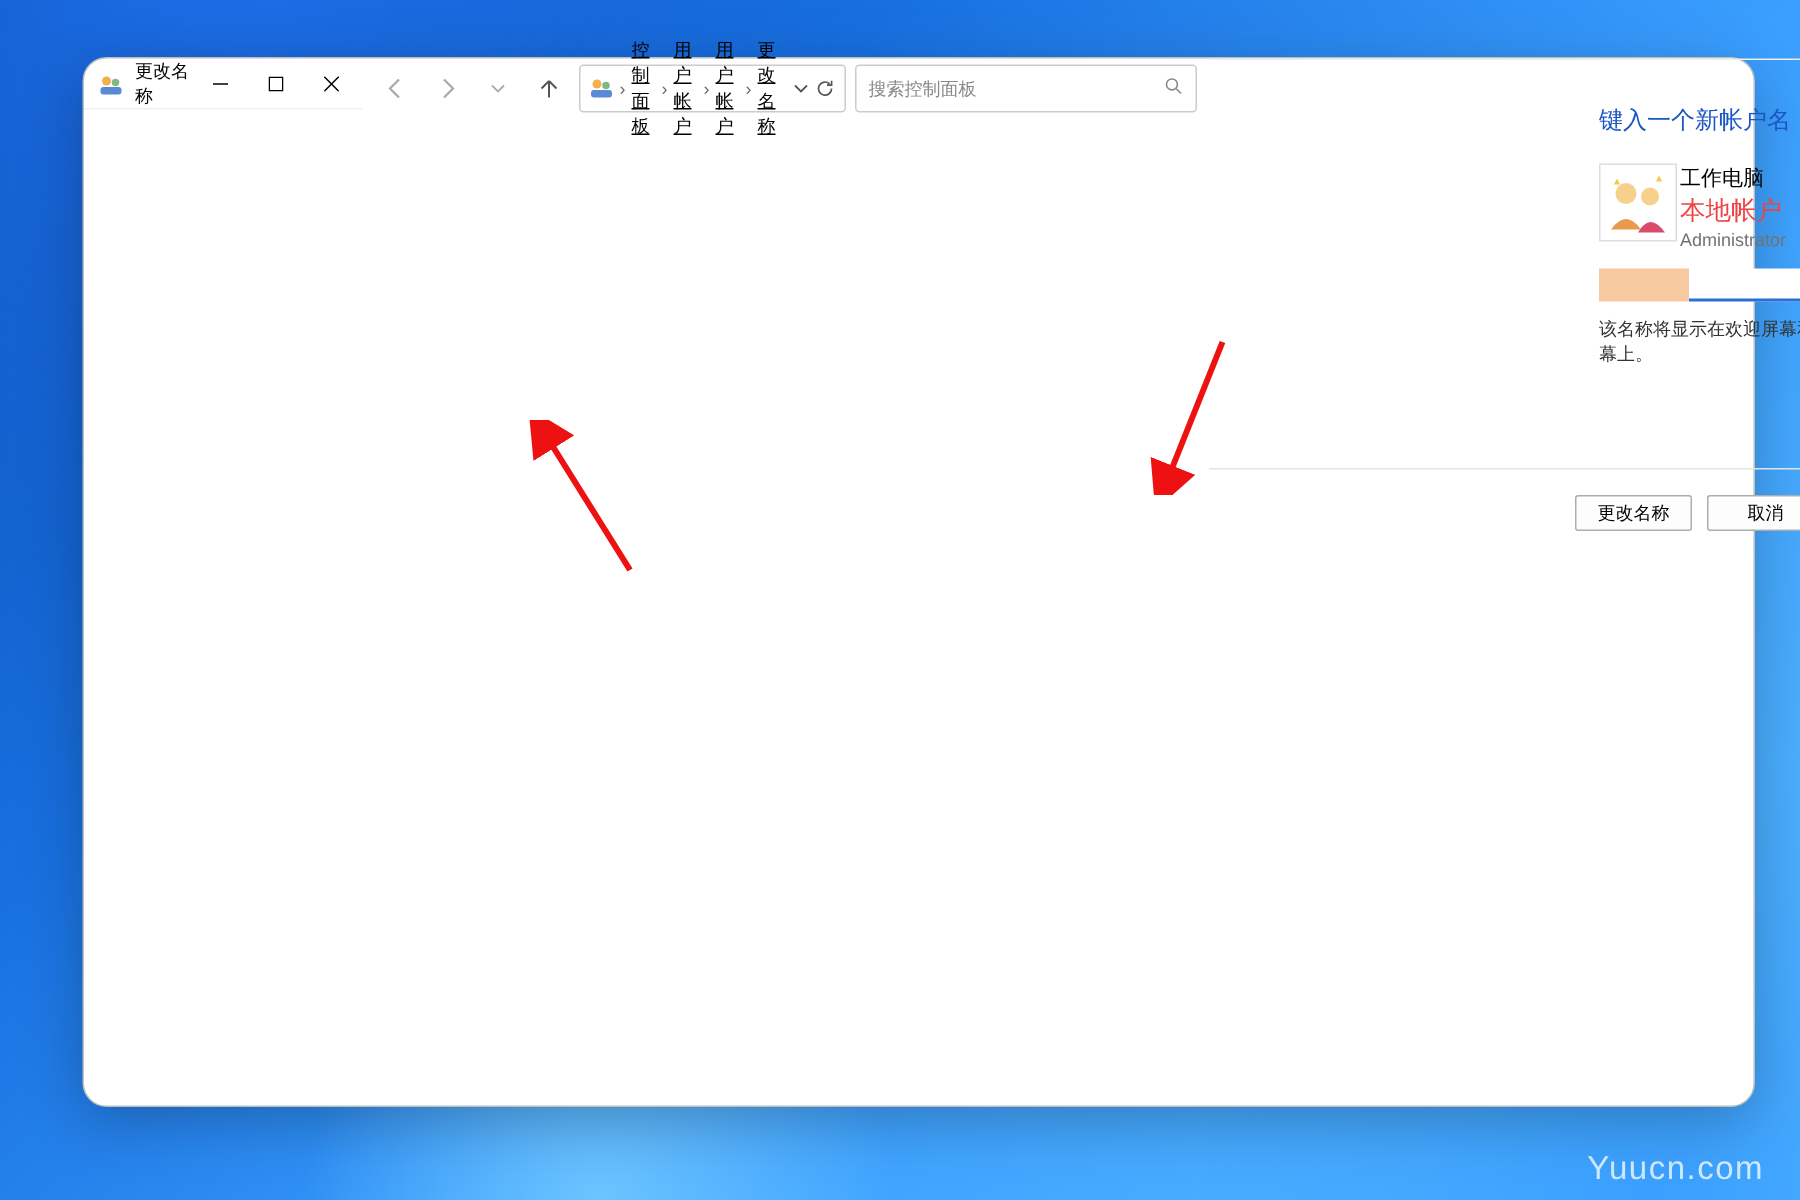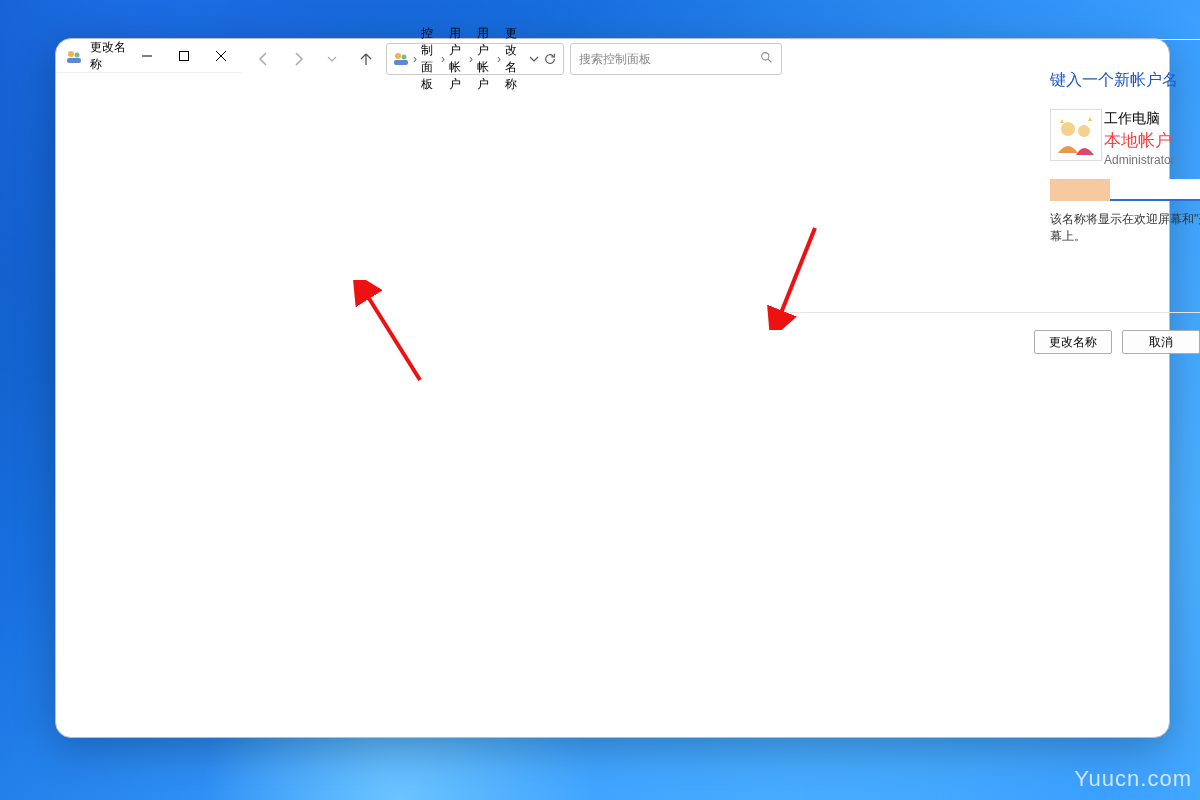--- a/index.html
+++ b/index.html
@@ -61,26 +61,26 @@
   .addr-bar {
     flex: 1;
     height: 32px;
     border: 1px solid #ccc;
     border-radius: 3px;
     display: flex; align-items: center;
     padding: 0 6px;
     gap: 4px;
     color: #000;
   }
-  .crumb { display: flex; align-items: flex-start; gap: 4px; }
+  .crumb { display: flex; align-items: flex-start; gap: 4px; text-decoration: underline; }
   .crumb-sep { color: #666; }
   .addr-spacer { flex: 1; }
   .addr-icon-btn { width: 20px; color: #555; display:flex; align-items:center; justify-content:center; }
   .search-bar {
-    width: 212px; height: 32px;
+    width: 228px; height: 32px;
     border: 1px solid #ccc;
     border-radius: 3px;
     display: flex; align-items: center;
     padding: 0 8px;
     color: #888;
   }
   .search-bar input {
     border: none; outline: none; flex: 1; font-size: 12px; color: #000;
   }
   .search-bar input::placeholder { color: #888; }
@@ -151,21 +151,21 @@
     color: #000;
   }
 
   
   .arrow {
     position: absolute;
     pointer-events: none;
   }
   .watermark {
     position: absolute;
-    right: 8px; bottom: 8px;
+    right: 24px; bottom: 8px;
     color: rgba(255,255,255,0.75);
     font-size: 22px;
     font-weight: 500;
     letter-spacing: 1px;
   }
 </style>
 </head>
 <body>
 
 <div class="bg-shape bg1"></div>

